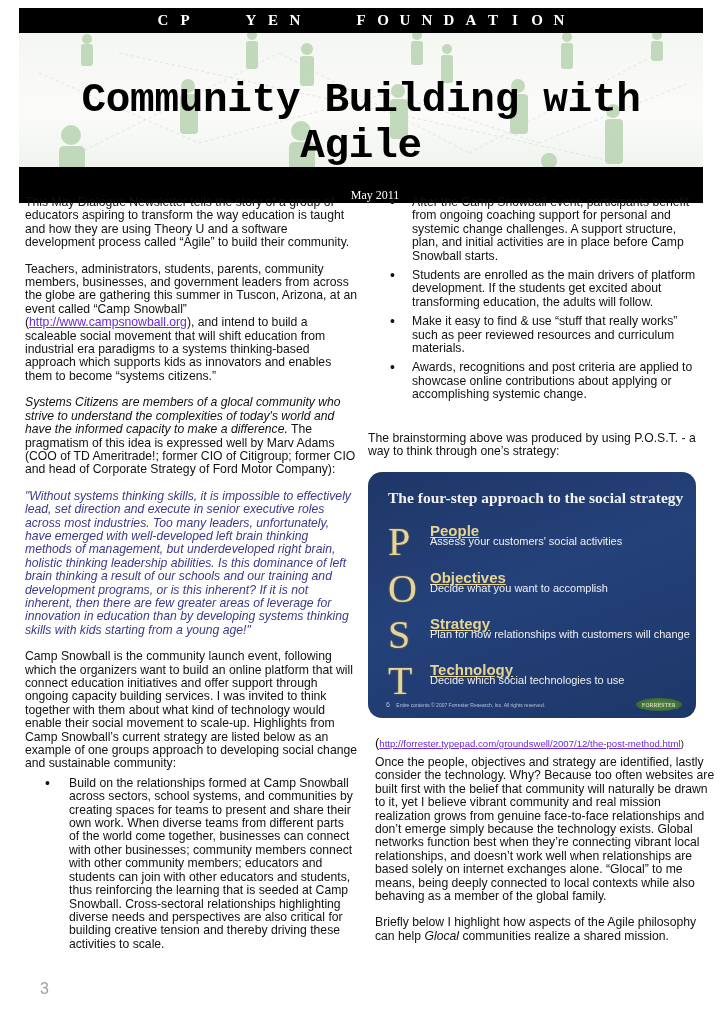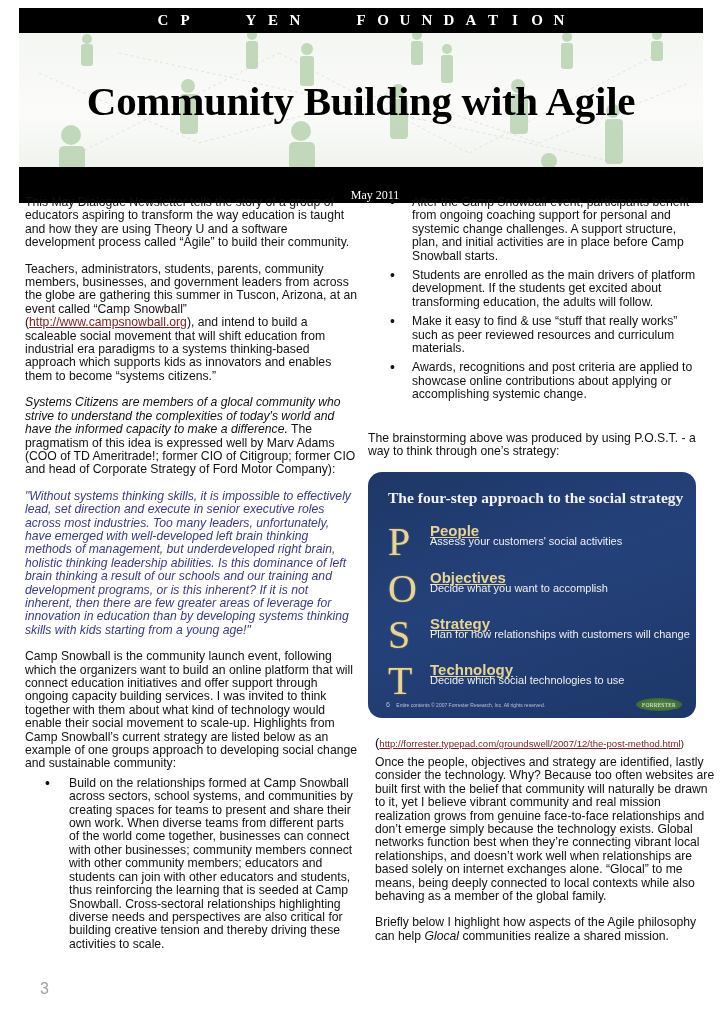--- a/index.html
+++ b/index.html
@@ -18,39 +18,39 @@
     .top-bar .gap { display: inline-block; width: 44px; }
 
     .banner {
       position: absolute; left: 19px; top: 33px; width: 684px; height: 134px;
       background: linear-gradient(180deg, #f4f6f2 0%, #fbfcfa 60%, #f0f3ee 100%);
       overflow: hidden;
     }
     .banner svg { position: absolute; left: 0; top: 0; }
     .banner-title {
       position: absolute; left: 0; right: 0; top: 44px; text-align: center;
-      font-family: Liberation Serif, serif; font-weight: bold; font-size: 41px;
+      font-family: Liberation Mono, monospace; font-weight: bold; font-size: 41px;
       color: #000; letter-spacing: -0.3px;
     }
 
     .date-bar {
       position: absolute; left: 19px; top: 167px; width: 684px; height: 36px;
       background: #000; color: #fff;
       font-family: "Liberation Serif", serif; font-size: 12px;
       display: flex; align-items: flex-end; justify-content: center; padding-left: 28px;
     }
 
     .col { position: absolute; font-size: 12.2px; line-height: 13.4px; }
     .col-left { left: 25px; top: 196px; width: 332px; }
     .col-right { left: 368px; top: 196px; width: 333px; }
 
     p { margin-bottom: 13px; }
     .italic { font-style: italic; }
     .quote { font-style: italic; color: #3a3a8c; }
-    a.link { color: #7f1d1d; }
+    a.link { color: #6d28d9; }
 
     ul.bullets { list-style: none; }
     ul.bullets li { position: relative; padding-left: 44px; margin-bottom: 6px; }
     ul.bullets li .dot {
       position: absolute; left: 22px; top: 0; font-size: 14px; line-height: 13px;
     }
     .col-left ul.bullets li { padding-left: 44px; }
     .col-left ul.bullets li .dot { left: 20px; }
 
     .slide {

